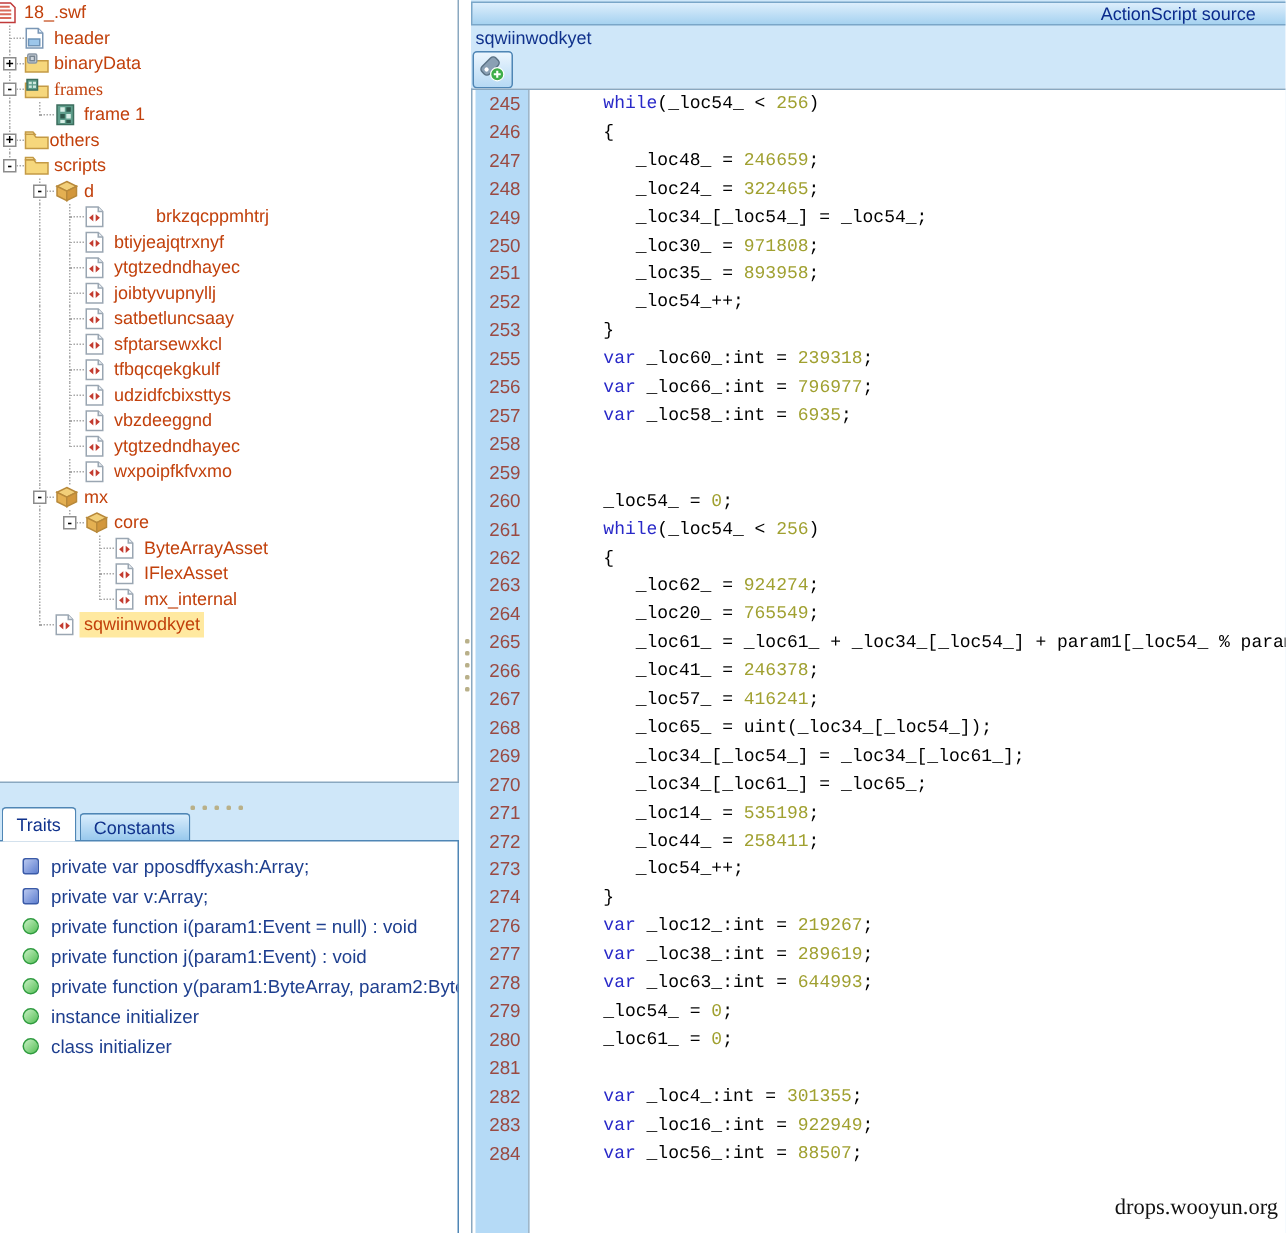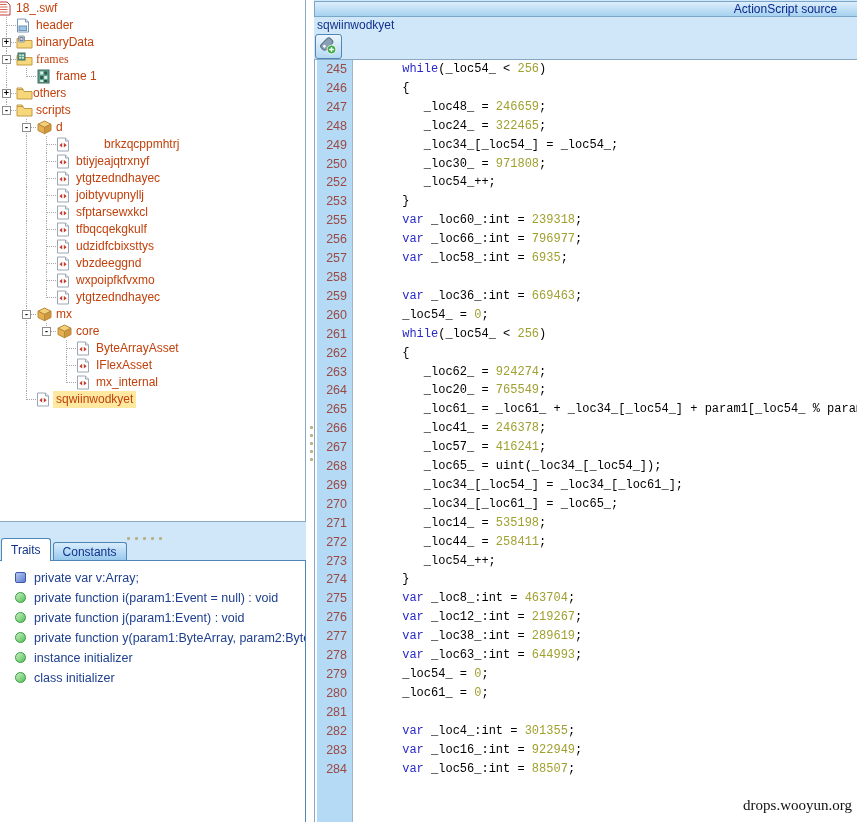--- a/index.html
+++ b/index.html
@@ -215,20 +215,32 @@
       <div class="trow">
         <div class="guide" style="left: 26px; top: 0px; height: 17px;"></div>
         <div class="guide" style="left: 46px; top: 0px; height: 17px;"></div>
         <div class="hguide" style="left: 46px; width: 10px; top: 8px;"></div>
         <span class="ticon" style="left: 56px;"><svg width="14" height="15" viewBox="0 0 14 15">
             <path d="M1.5 1h8l3 3v10h-11z" fill="#fff" stroke="#9aa6b2"></path>
             <path d="M9.5 1v3h3" fill="#e8edf2" stroke="#9aa6b2"></path>
             <path d="M6.2 5.8 3.4 8.2l2.8 2.4z" fill="#c33b2f"></path>
             <path d="M7.8 5.8l2.8 2.4-2.8 2.4z" fill="#c33b2f"></path>
           </svg></span>
+        <span class="tlabel" style="left: 73px;">satbetluncsaay</span>
+      </div>
+      <div class="trow">
+        <div class="guide" style="left: 26px; top: 0px; height: 17px;"></div>
+        <div class="guide" style="left: 46px; top: 0px; height: 17px;"></div>
+        <div class="hguide" style="left: 46px; width: 10px; top: 8px;"></div>
+        <span class="ticon" style="left: 56px;"><svg width="14" height="15" viewBox="0 0 14 15">
+            <path d="M1.5 1h8l3 3v10h-11z" fill="#fff" stroke="#9aa6b2"></path>
+            <path d="M9.5 1v3h3" fill="#e8edf2" stroke="#9aa6b2"></path>
+            <path d="M6.2 5.8 3.4 8.2l2.8 2.4z" fill="#c33b2f"></path>
+            <path d="M7.8 5.8l2.8 2.4-2.8 2.4z" fill="#c33b2f"></path>
+          </svg></span>
         <span class="tlabel" style="left: 73px;">sfptarsewxkcl</span>
       </div>
       <div class="trow">
         <div class="guide" style="left: 26px; top: 0px; height: 17px;"></div>
         <div class="guide" style="left: 46px; top: 0px; height: 17px;"></div>
         <div class="hguide" style="left: 46px; width: 10px; top: 8px;"></div>
         <span class="ticon" style="left: 56px;"><svg width="14" height="15" viewBox="0 0 14 15">
             <path d="M1.5 1h8l3 3v10h-11z" fill="#fff" stroke="#9aa6b2"></path>
             <path d="M9.5 1v3h3" fill="#e8edf2" stroke="#9aa6b2"></path>
             <path d="M6.2 5.8 3.4 8.2l2.8 2.4z" fill="#c33b2f"></path>
@@ -255,41 +267,41 @@
         <span class="ticon" style="left: 56px;"><svg width="14" height="15" viewBox="0 0 14 15">
             <path d="M1.5 1h8l3 3v10h-11z" fill="#fff" stroke="#9aa6b2"></path>
             <path d="M9.5 1v3h3" fill="#e8edf2" stroke="#9aa6b2"></path>
             <path d="M6.2 5.8 3.4 8.2l2.8 2.4z" fill="#c33b2f"></path>
             <path d="M7.8 5.8l2.8 2.4-2.8 2.4z" fill="#c33b2f"></path>
           </svg></span>
         <span class="tlabel" style="left: 73px;">vbzdeeggnd</span>
       </div>
       <div class="trow">
         <div class="guide" style="left: 26px; top: 0px; height: 17px;"></div>
+        <div class="guide" style="left: 46px; top: 0px; height: 9px;"></div>
+        <div class="hguide" style="left: 46px; width: 10px; top: 8px;"></div>
+        <span class="ticon" style="left: 56px;"><svg width="14" height="15" viewBox="0 0 14 15">
+            <path d="M1.5 1h8l3 3v10h-11z" fill="#fff" stroke="#9aa6b2"></path>
+            <path d="M9.5 1v3h3" fill="#e8edf2" stroke="#9aa6b2"></path>
+            <path d="M6.2 5.8 3.4 8.2l2.8 2.4z" fill="#c33b2f"></path>
+            <path d="M7.8 5.8l2.8 2.4-2.8 2.4z" fill="#c33b2f"></path>
+          </svg></span>
+        <span class="tlabel" style="left: 73px;">ytgtzedndhayec</span>
+      </div>
+      <div class="trow">
+        <div class="guide" style="left: 26px; top: 0px; height: 17px;"></div>
         <div class="guide" style="left: 46px; top: 0px; height: 17px;"></div>
         <div class="hguide" style="left: 46px; width: 10px; top: 8px;"></div>
         <span class="ticon" style="left: 56px;"><svg width="14" height="15" viewBox="0 0 14 15">
             <path d="M1.5 1h8l3 3v10h-11z" fill="#fff" stroke="#9aa6b2"></path>
             <path d="M9.5 1v3h3" fill="#e8edf2" stroke="#9aa6b2"></path>
             <path d="M6.2 5.8 3.4 8.2l2.8 2.4z" fill="#c33b2f"></path>
             <path d="M7.8 5.8l2.8 2.4-2.8 2.4z" fill="#c33b2f"></path>
           </svg></span>
         <span class="tlabel" style="left: 73px;">wxpoipfkfvxmo</span>
-      </div>
-      <div class="trow">
-        <div class="guide" style="left: 26px; top: 0px; height: 17px;"></div>
-        <div class="guide" style="left: 46px; top: 0px; height: 9px;"></div>
-        <div class="hguide" style="left: 46px; width: 10px; top: 8px;"></div>
-        <span class="ticon" style="left: 56px;"><svg width="14" height="15" viewBox="0 0 14 15">
-            <path d="M1.5 1h8l3 3v10h-11z" fill="#fff" stroke="#9aa6b2"></path>
-            <path d="M9.5 1v3h3" fill="#e8edf2" stroke="#9aa6b2"></path>
-            <path d="M6.2 5.8 3.4 8.2l2.8 2.4z" fill="#c33b2f"></path>
-            <path d="M7.8 5.8l2.8 2.4-2.8 2.4z" fill="#c33b2f"></path>
-          </svg></span>
-        <span class="tlabel" style="left: 73px;">ytgtzedndhayec</span>
       </div>
       <div class="trow">
         <div class="guide" style="left: 26px; top: 0px; height: 17px;"></div>
         <div class="hguide" style="left: 26px; width: 10px; top: 8px;"></div>
         <div class="expander" style="left: 22px;">-</div>
         <span class="ticon" style="left: 36px;"><svg width="17" height="15" viewBox="0 0 17 15">
             <path d="M8.5 1 15 4.2 8.5 7.4 2 4.2z" fill="#f2cf79" stroke="#b8893a"></path>
             <path d="M2 4.2v6.3l6.5 3.2V7.4z" fill="#e4b052" stroke="#b8893a"></path>
             <path d="M15 4.2v6.3l-6.5 3.2V7.4z" fill="#d2973c" stroke="#b8893a"></path>
           </svg></span>
@@ -357,20 +369,21 @@
     </div>
 
   <div class="hsplit">
     <span class="dots dots-h"><span class="dot"></span><span class="dot"></span><span class="dot"></span><span class="dot"></span><span class="dot"></span></span>
   </div>
 
   <div class="tabs" id="tabs"><span class="tab active">Traits</span><span class="tab inactive">Constants</span></div>
 
   <div class="traits-panel" id="traits">
       <div style="height: 7px;"></div>
+      <div class="trait"><span class="ticn icn-var"></span><span>private var pposdffyxash:Array;</span></div>
       <div class="trait"><span class="ticn icn-var"></span><span>private var v:Array;</span></div>
       <div class="trait"><span class="ticn icn-method"></span><span>private function i(param1:Event = null) : void</span></div>
       <div class="trait"><span class="ticn icn-method"></span><span>private function j(param1:Event) : void</span></div>
       <div class="trait"><span class="ticn icn-method"></span><span>private function y(param1:ByteArray, param2:ByteArray</span></div>
       <div class="trait"><span class="ticn icn-method"></span><span>instance initializer</span></div>
       <div class="trait"><span class="ticn icn-method"></span><span>class initializer</span></div>
     </div>
 
   <div class="panel-gap"></div>
   <div class="vsplit-dots dots-v">
@@ -398,43 +411,43 @@
     </div>
     <div class="code" id="code">
         <div class="gutter-bg"></div>
 
     <div class="cl"><span class="ln">245</span><span class="ct">      <span class="kw">while</span>(_loc54_ &lt; <span class="num">256</span>)</span></div>
         <div class="cl"><span class="ln">246</span><span class="ct">      {</span></div>
         <div class="cl"><span class="ln">247</span><span class="ct">         _loc48_ = <span class="num">246659</span>;</span></div>
         <div class="cl"><span class="ln">248</span><span class="ct">         _loc24_ = <span class="num">322465</span>;</span></div>
         <div class="cl"><span class="ln">249</span><span class="ct">         _loc34_[_loc54_] = _loc54_;</span></div>
         <div class="cl"><span class="ln">250</span><span class="ct">         _loc30_ = <span class="num">971808</span>;</span></div>
+        <div class="cl"><span class="ln">251</span><span class="ct">         _loc35_ = <span class="num">893958</span>;</span></div>
         <div class="cl"><span class="ln">252</span><span class="ct">         _loc54_++;</span></div>
         <div class="cl"><span class="ln">253</span><span class="ct">      }</span></div>
         <div class="cl"><span class="ln">255</span><span class="ct">      <span class="kw">var</span> _loc60_:int = <span class="num">239318</span>;</span></div>
         <div class="cl"><span class="ln">256</span><span class="ct">      <span class="kw">var</span> _loc66_:int = <span class="num">796977</span>;</span></div>
         <div class="cl"><span class="ln">257</span><span class="ct">      <span class="kw">var</span> _loc58_:int = <span class="num">6935</span>;</span></div>
         <div class="cl"><span class="ln">258</span></div>
-        <div class="cl"><span class="ln">259</span><span class="ct">      <span class="kw">var</span> _loc36_:int = <span class="num">669463</span>;</span></div>
+        <div class="cl"><span class="ln">259</span></div>
         <div class="cl"><span class="ln">260</span><span class="ct">      _loc54_ = <span class="num">0</span>;</span></div>
         <div class="cl"><span class="ln">261</span><span class="ct">      <span class="kw">while</span>(_loc54_ &lt; <span class="num">256</span>)</span></div>
         <div class="cl"><span class="ln">262</span><span class="ct">      {</span></div>
         <div class="cl"><span class="ln">263</span><span class="ct">         _loc62_ = <span class="num">924274</span>;</span></div>
         <div class="cl"><span class="ln">264</span><span class="ct">         _loc20_ = <span class="num">765549</span>;</span></div>
         <div class="cl"><span class="ln">265</span><span class="ct">         _loc61_ = _loc61_ + _loc34_[_loc54_] + param1[_loc54_ % param1.length] &amp;</span></div>
         <div class="cl"><span class="ln">266</span><span class="ct">         _loc41_ = <span class="num">246378</span>;</span></div>
         <div class="cl"><span class="ln">267</span><span class="ct">         _loc57_ = <span class="num">416241</span>;</span></div>
         <div class="cl"><span class="ln">268</span><span class="ct">         _loc65_ = uint(_loc34_[_loc54_]);</span></div>
         <div class="cl"><span class="ln">269</span><span class="ct">         _loc34_[_loc54_] = _loc34_[_loc61_];</span></div>
         <div class="cl"><span class="ln">270</span><span class="ct">         _loc34_[_loc61_] = _loc65_;</span></div>
         <div class="cl"><span class="ln">271</span><span class="ct">         _loc14_ = <span class="num">535198</span>;</span></div>
         <div class="cl"><span class="ln">272</span><span class="ct">         _loc44_ = <span class="num">258411</span>;</span></div>
         <div class="cl"><span class="ln">273</span><span class="ct">         _loc54_++;</span></div>
         <div class="cl"><span class="ln">274</span><span class="ct">      }</span></div>
-        <div class="cl"><span class="ln">275</span><span class="ct">      <span class="kw">var</span> _loc8_:int = <span class="num">463704</span>;</span></div>
         <div class="cl"><span class="ln">276</span><span class="ct">      <span class="kw">var</span> _loc12_:int = <span class="num">219267</span>;</span></div>
         <div class="cl"><span class="ln">277</span><span class="ct">      <span class="kw">var</span> _loc38_:int = <span class="num">289619</span>;</span></div>
         <div class="cl"><span class="ln">278</span><span class="ct">      <span class="kw">var</span> _loc63_:int = <span class="num">644993</span>;</span></div>
         <div class="cl"><span class="ln">279</span><span class="ct">      _loc54_ = <span class="num">0</span>;</span></div>
         <div class="cl"><span class="ln">280</span><span class="ct">      _loc61_ = <span class="num">0</span>;</span></div>
         <div class="cl"><span class="ln">281</span></div>
         <div class="cl"><span class="ln">282</span><span class="ct">      <span class="kw">var</span> _loc4_:int = <span class="num">301355</span>;</span></div>
         <div class="cl"><span class="ln">283</span><span class="ct">      <span class="kw">var</span> _loc16_:int = <span class="num">922949</span>;</span></div>
         <div class="cl"><span class="ln">284</span><span class="ct">      <span class="kw">var</span> _loc56_:int = <span class="num">88507</span>;</span></div>
       </div>

